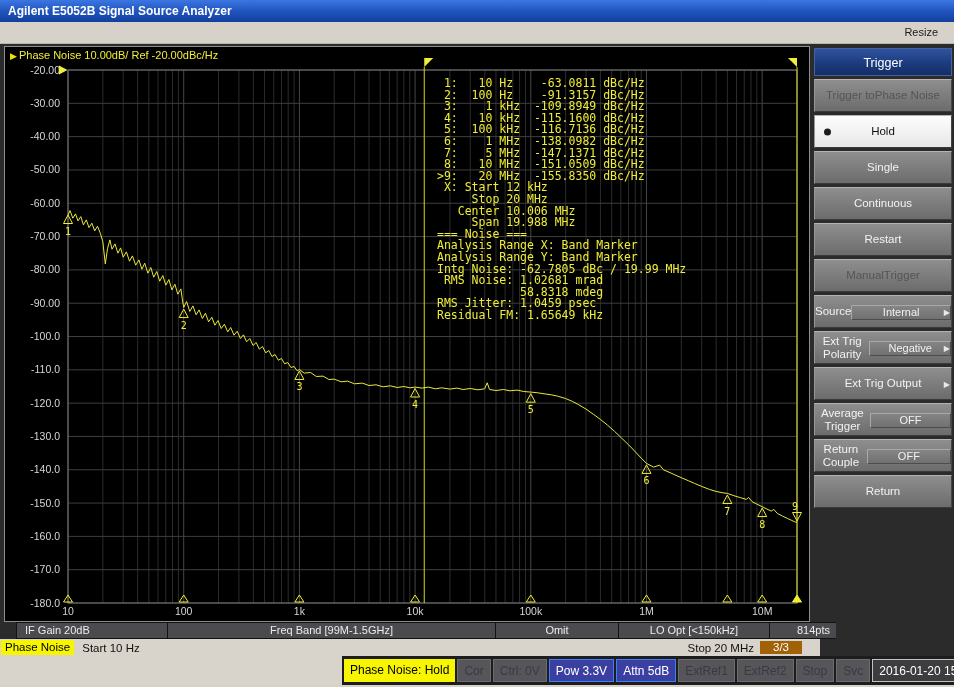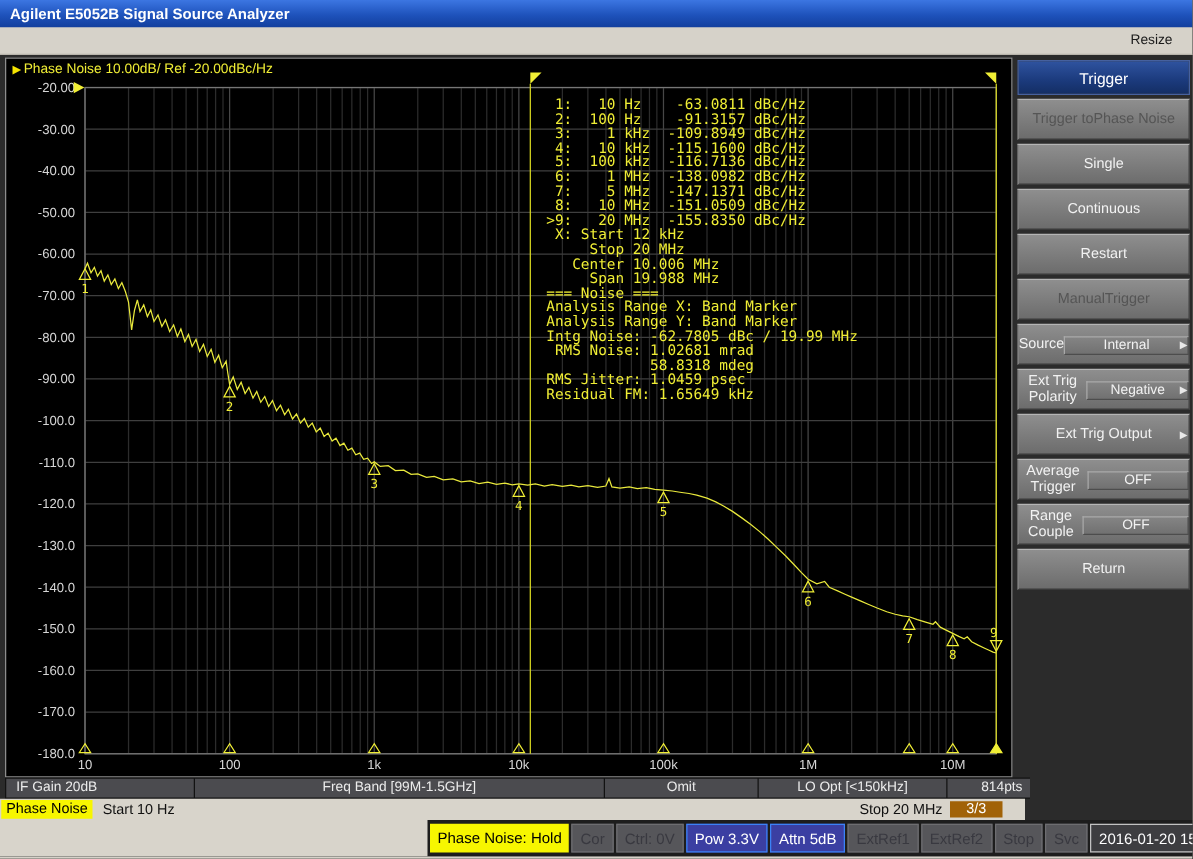--- a/index.html
+++ b/index.html
@@ -39,21 +39,21 @@
   .mbtn.selected { background:linear-gradient(180deg,#fdfdfd,#e7e7e7); color:#101010; }
   .mbtn.disabled { color:#555; }
   .mval { width:120px; height:15px; line-height:13px; margin-top:1px; font-size:11px;
     background:linear-gradient(180deg,#848484,#717171);
     border:1px solid; border-color:#a9a9a9 #4d4d4d #4d4d4d #a9a9a9; }
   .bullet { position:absolute; left:9px; top:50%; transform:translateY(-50%);
     width:7px; height:7px; border-radius:50%; background:#1c1c1c; }
   .marrow { position:absolute; right:1px; top:50%; transform:translateY(-50%);
     font-size:8px; color:#e8e8e8; }
 
-  .toolbar { position:absolute; top:578px; left:4px; width:820px; height:17px;
+  .toolbar { position:absolute; top:578px; left:16px; width:820px; height:17px;
     background:#121212; display:flex; gap:1px; padding:1px 0 1px 1px; }
   .tchip { background:#4b4b4f; color:#ececec; font-size:11px; line-height:15px;
     height:15px; overflow:hidden; white-space:nowrap; }
   .tchip:nth-child(1){ width:150px; padding-left:8px; }
   .tchip:nth-child(2){ width:327px; text-align:center; }
   .tchip:nth-child(3){ width:122px; text-align:center; }
   .tchip:nth-child(4){ width:150px; text-align:center; }
   .tchip:nth-child(5){ width:66px; text-align:right; padding-right:6px; }
 
   .statusrow { position:absolute; top:595px; left:0; width:820px; height:17px;
@@ -248,20 +248,24 @@
     <div class="readout" id="readout"><div> 1:   10 Hz    -63.0811 dBc/Hz</div><div> 2:  100 Hz    -91.3157 dBc/Hz</div><div> 3:    1 kHz  -109.8949 dBc/Hz</div><div> 4:   10 kHz  -115.1600 dBc/Hz</div><div> 5:  100 kHz  -116.7136 dBc/Hz</div><div> 6:    1 MHz  -138.0982 dBc/Hz</div><div> 7:    5 MHz  -147.1371 dBc/Hz</div><div> 8:   10 MHz  -151.0509 dBc/Hz</div><div>&gt;9:   20 MHz  -155.8350 dBc/Hz</div><div> X: Start 12 kHz</div><div>     Stop 20 MHz</div><div>   Center 10.006 MHz</div><div>     Span 19.988 MHz</div><div>=== Noise ===</div><div>Analysis Range X: Band Marker</div><div>Analysis Range Y: Band Marker</div><div>Intg Noise: -62.7805 dBc / 19.99 MHz</div><div> RMS Noise: 1.02681 mrad</div><div>            58.8318 mdeg</div><div>RMS Jitter: 1.0459 psec</div><div>Residual FM: 1.65649 kHz</div></div>
   </div>
 
   <div class="sidepanel">
     <div class="panel-header">Trigger</div>
     <div id="menu-items">
         <div class="mbtn disabled">
           <div class="lbl">Trigger to</div>
           <div class="lbl">Phase Noise</div>
         </div>
+        <div class="mbtn selected">
+          <div class="lbl">Hold</div>
+          <span class="bullet"></span>
+        </div>
         <div class="mbtn">
           <div class="lbl">Single</div>
         </div>
         <div class="mbtn">
           <div class="lbl">Continuous</div>
         </div>
         <div class="mbtn">
           <div class="lbl">Restart</div>
         </div>
         <div class="mbtn disabled">
@@ -280,21 +284,21 @@
         </div>
         <div class="mbtn">
           <div class="lbl">Ext Trig Output</div>
           <span class="marrow">▶</span>
         </div>
         <div class="mbtn">
           <div class="lbl">Average Trigger</div>
           <div class="mval">OFF</div>
         </div>
         <div class="mbtn">
-          <div class="lbl">Range Couple</div>
+          <div class="lbl">Return Couple</div>
           <div class="mval">OFF</div>
         </div>
         <div class="mbtn">
           <div class="lbl">Return</div>
         </div>
       </div>
   </div>
 
   <div class="toolbar" id="toolbar">
       <div class="tchip">IF Gain 20dB</div>

